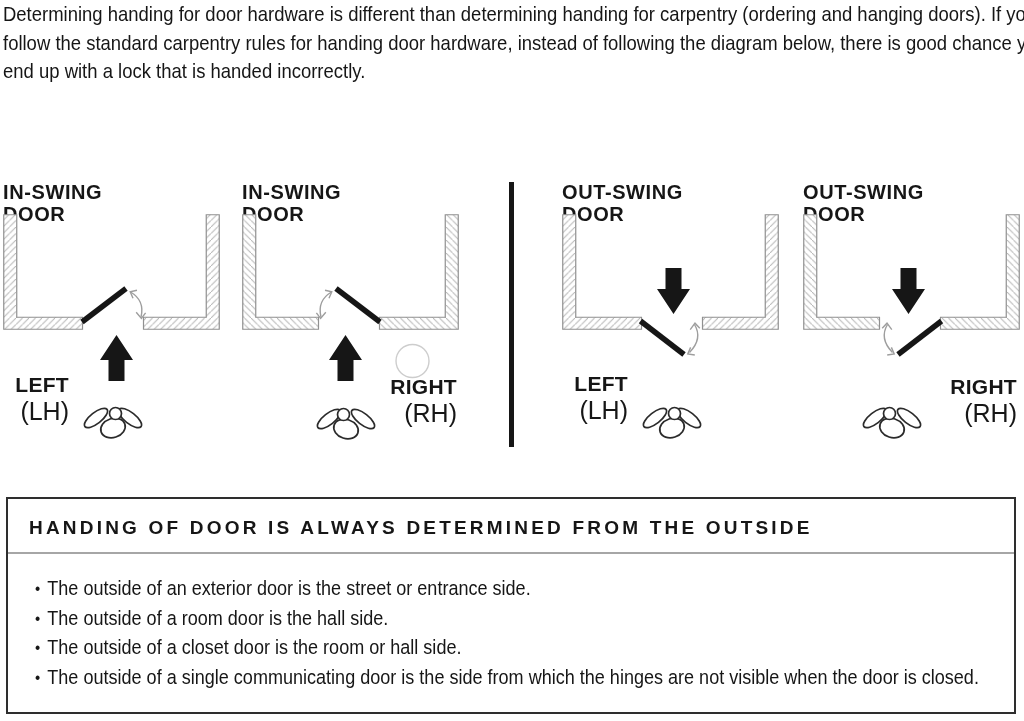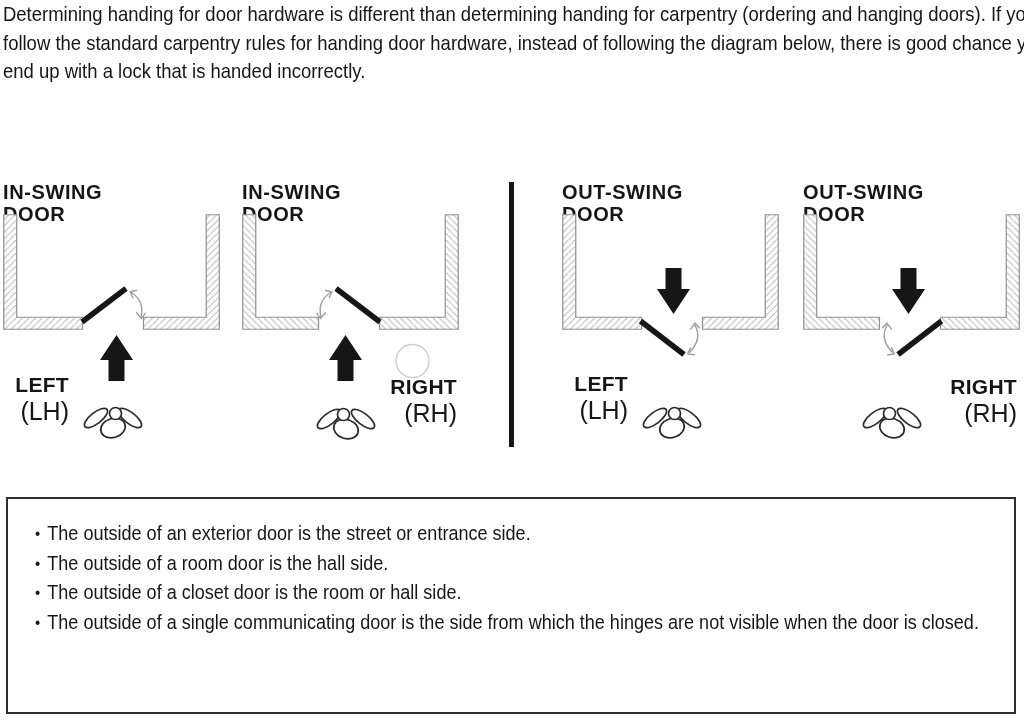--- a/index.html
+++ b/index.html
@@ -156,20 +156,21 @@
       </g>
       <use href="#person" xlink:href="#person" transform="translate(89,212) scale(-1,1)"></use>
     </svg>
     <div class="hand-stack hand-4">
       <div class="hand-label">RIGHT</div>
       <div class="hand-abbr">(RH)</div>
     </div>
   </div>
 
   <div class="rule-box">
+    <div class="rule-header">HANDING OF DOOR IS ALWAYS DETERMINED FROM THE OUTSIDE</div>
     <div class="bullets">
       <div class="bullet-row">
         <span class="dot">•</span><span>The outside of an exterior door is the street or entrance side.</span>
       </div>
       <div class="bullet-row">
         <span class="dot">•</span><span>The outside of a room door is the hall side.</span>
       </div>
       <div class="bullet-row">
         <span class="dot">•</span><span>The outside of a closet door is the room or hall side.</span>
       </div>

